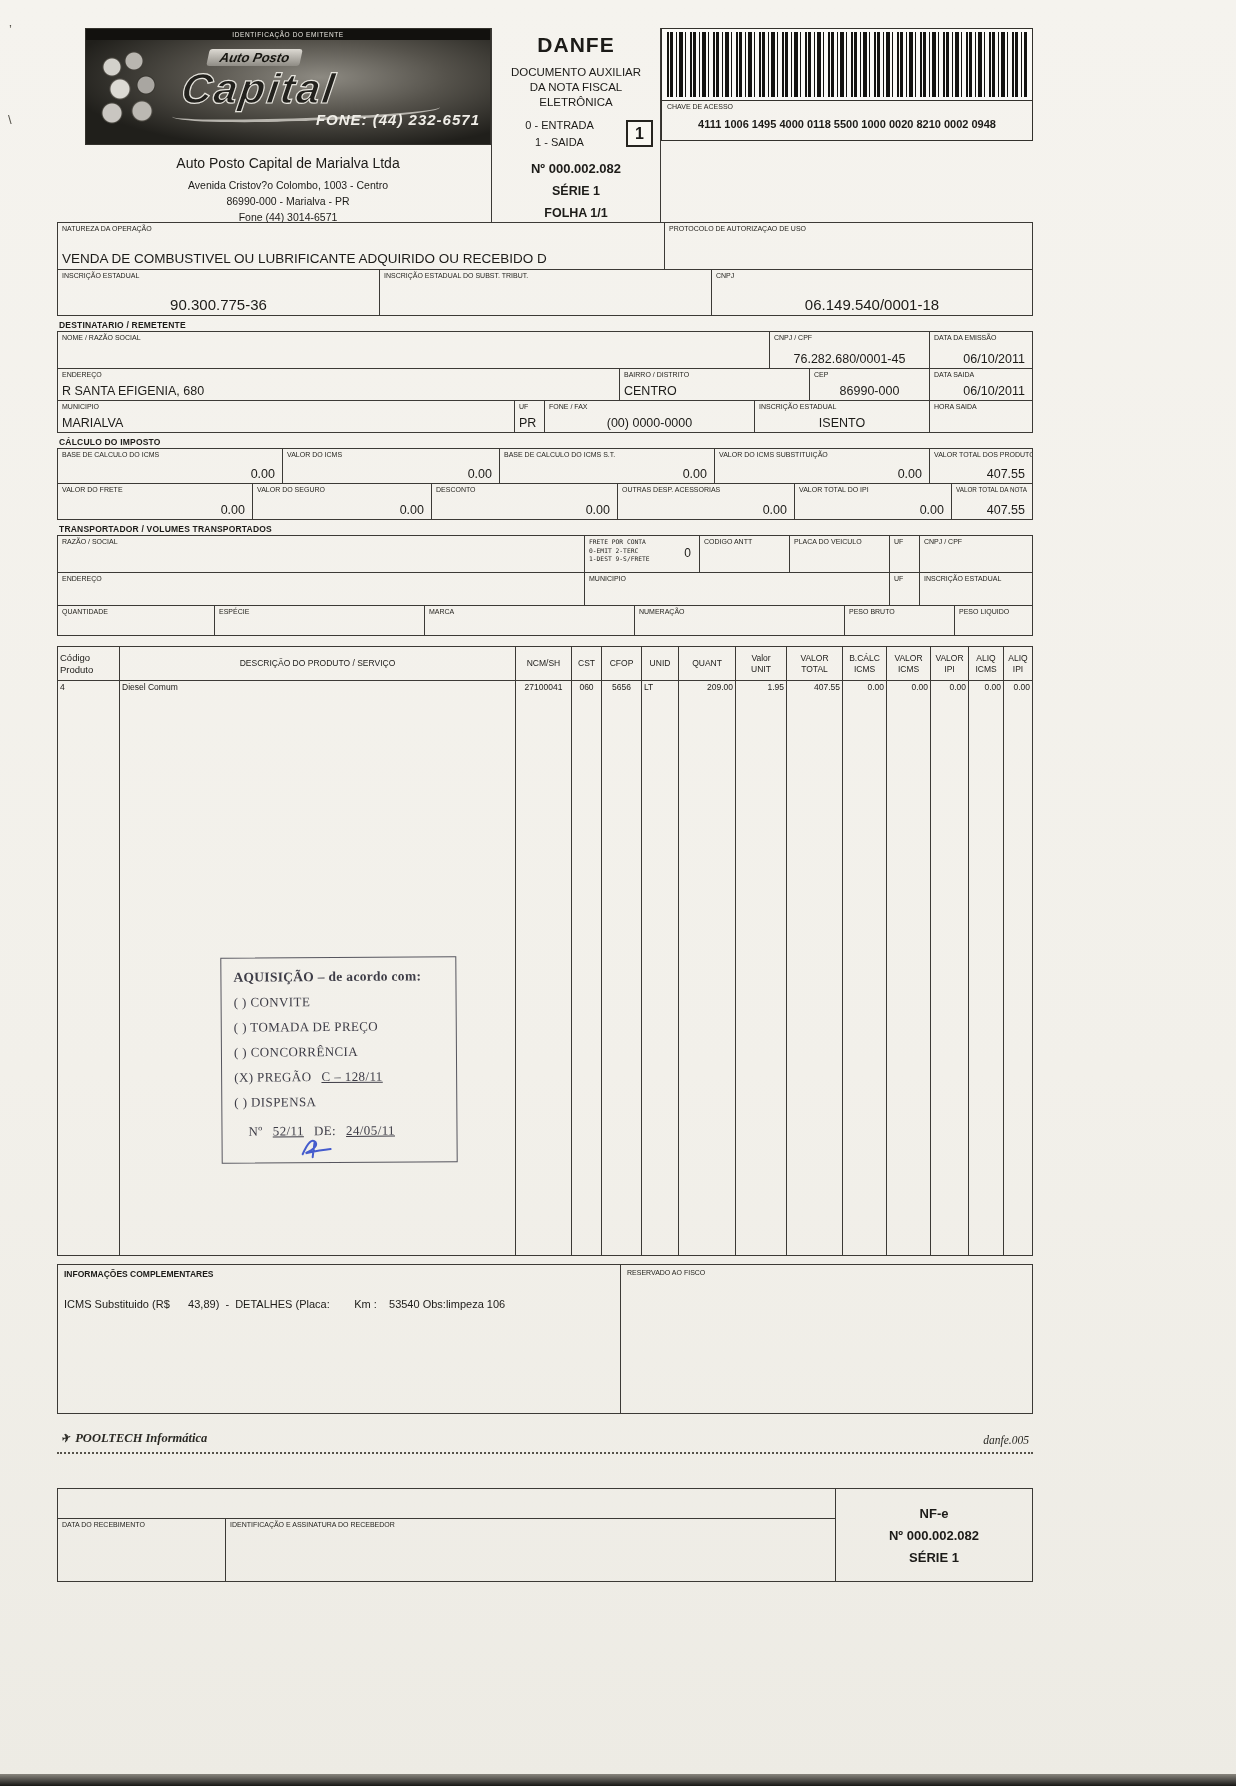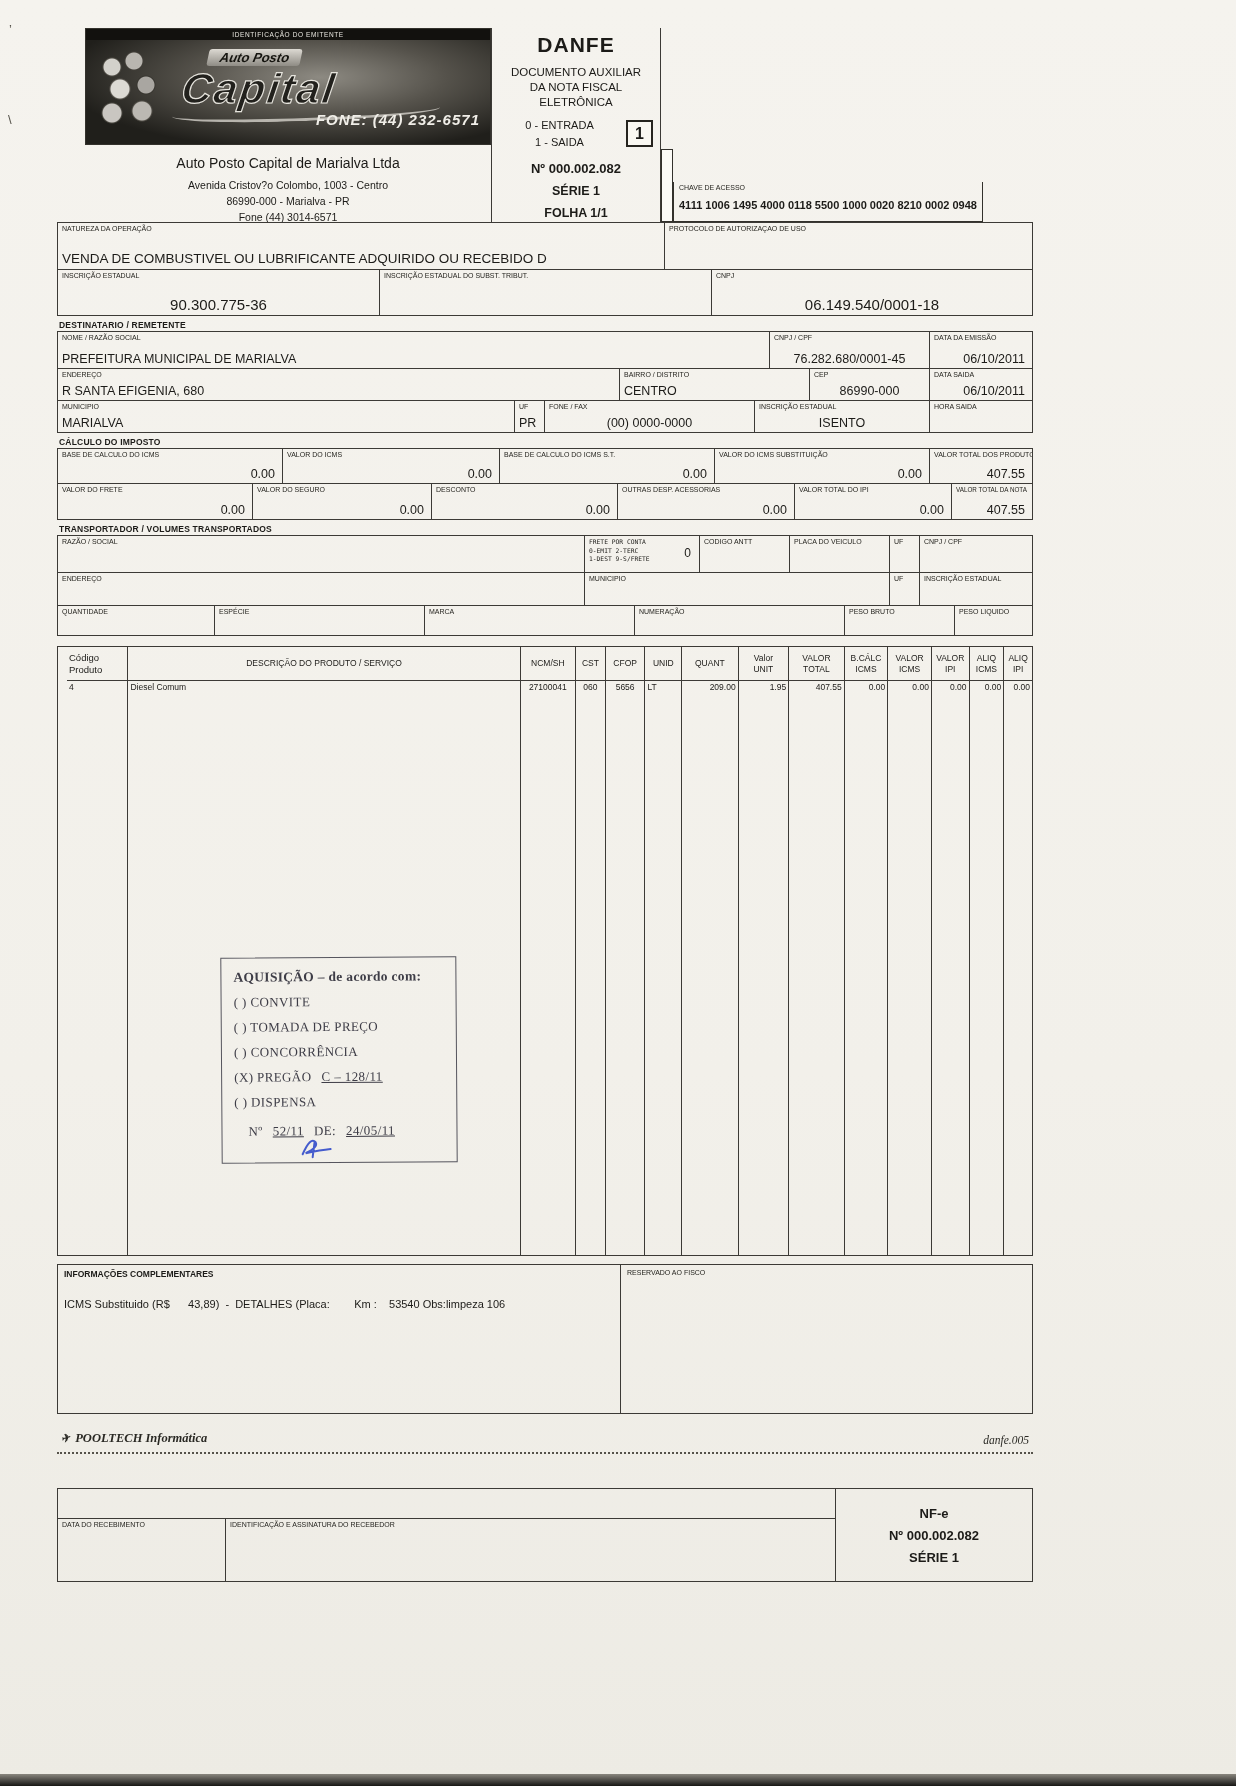--- a/index.html
+++ b/index.html
@@ -47,21 +47,21 @@
                 padding:5px 7px 0; text-align:center; }
   .danfe-title { font-size:21px; font-weight:bold; letter-spacing:1px; }
   .danfe-sub { font-size:11.5px; line-height:1.3; margin-top:8px; }
   .es-block { display:flex; align-items:center; gap:6px; margin-top:7px; text-align:center; }
   .es-lines { flex:1; font-size:11px; line-height:1.55; }
   .tipo-box { width:27px; height:27px; border:2px solid #26241f; background:#faf8f2;
               display:flex; align-items:center; justify-content:center; font-size:16px; font-weight:bold; }
   .danfe-num { font-size:13px; font-weight:bold; margin-top:10px; }
   .danfe-serie, .danfe-folha { font-size:12.5px; font-weight:bold; margin-top:8px; }
 
-  .hdr-right { flex:1; display:flex; flex-direction:row;align-items:flex-end; }
+  .hdr-right { flex:1; display:flex; flex-direction:column; }
   .barcode-box { height:73px; border:1px solid #33312c; background:#fbfaf6; padding:3px 5px; }
   .barcode { width:100%; height:100%;
              background:repeating-linear-gradient(90deg,
                #14130f 0 2px, #fbfaf6 2px 3px, #14130f 3px 6px, #fbfaf6 6px 9px,
                #14130f 9px 10px, #fbfaf6 10px 12px, #14130f 12px 16px, #fbfaf6 16px 18px,
                #14130f 18px 19px, #fbfaf6 19px 23px); }
   .chave-box { height:40px; border:1px solid #33312c; border-top:none; padding:2px 5px; }
   .chave-val { font-size:11px; font-weight:bold; text-align:center; margin-top:6px; white-space:nowrap; }
   .consulta-box { flex:1; border:1px solid #33312c; border-top:none; font-size:12px;
                   line-height:1.55; padding-top:9px; text-align:center; }
@@ -76,21 +76,21 @@
   .lab { font-size:7px; line-height:1.25; white-space:nowrap; color:#25241f; }
   .val { font-size:12.5px; line-height:1.15; margin-top:auto; }
   .v-c { text-align:center; } .v-r { text-align:right; padding-right:3px; }
   .v-lg { font-size:15px; }
   .h40{height:48px}.h46{height:46px}.h38{height:38px}.h36{height:36px}
   .h33{height:33px}.h32{height:32px}.h30{height:30px}
   .frete-lab { font-size:6.3px; font-family:"DejaVu Sans Mono", monospace; line-height:1.35; white-space:pre-line; }
   .frete-val { position:absolute; right:8px; top:10px; font-size:12px; }
 
   
-  .ptable { margin-top:10px; border:1px solid #3c3a36;padding-left:9px; }
+  .ptable { margin-top:10px; border:1px solid #3c3a36; }
   .phead { display:flex; height:34px; border-bottom:1px solid #3c3a36; }
   .phead .pc { display:flex; align-items:center; justify-content:center; text-align:center;
                font-size:8.5px; line-height:1.25; white-space:pre-line; }
   .phead .pc.w0 { justify-content:flex-start; text-align:left; font-size:9.5px; }
   .pc { border-right:1px solid #3c3a36; overflow:hidden; padding:1px 2px; }
   .pc:last-child { border-right:none; }
   .prow { display:flex; height:16px; font-size:8.5px; }
   .pfill { display:flex; height:558px; }
   .w0{width:62px}.w1{width:396px}.w2{width:56px}.w3{width:30px}.w4{width:40px}
   .w5{width:37px}.w6{width:57px}.w7{width:51px}.w8{width:56px}.w9{width:44px}
@@ -209,21 +209,20 @@
       <div class="fcell h46" style="width:321px">
         <div class="lab">CNPJ</div>
         <div class="val v-c v-lg">06.149.540/0001-18</div>
       </div>
     </div>
 
     <div class="sec-label">DESTINATARIO / REMETENTE</div>
     <div class="frow">
       <div class="fcell h38" style="width:713px">
         <div class="lab">NOME / RAZÃO SOCIAL</div>
-        <div class="val">PREFEITURA MUNICIPAL DE MARIALVA</div>
       </div>
       <div class="fcell h38" style="width:160px">
         <div class="lab">CNPJ / CPF</div>
         <div class="val v-c">76.282.680/0001-45</div>
       </div>
       <div class="fcell h38" style="width:103px">
         <div class="lab">DATA DA EMISSÃO</div>
         <div class="val v-r">06/10/2011</div>
       </div>
     </div>

